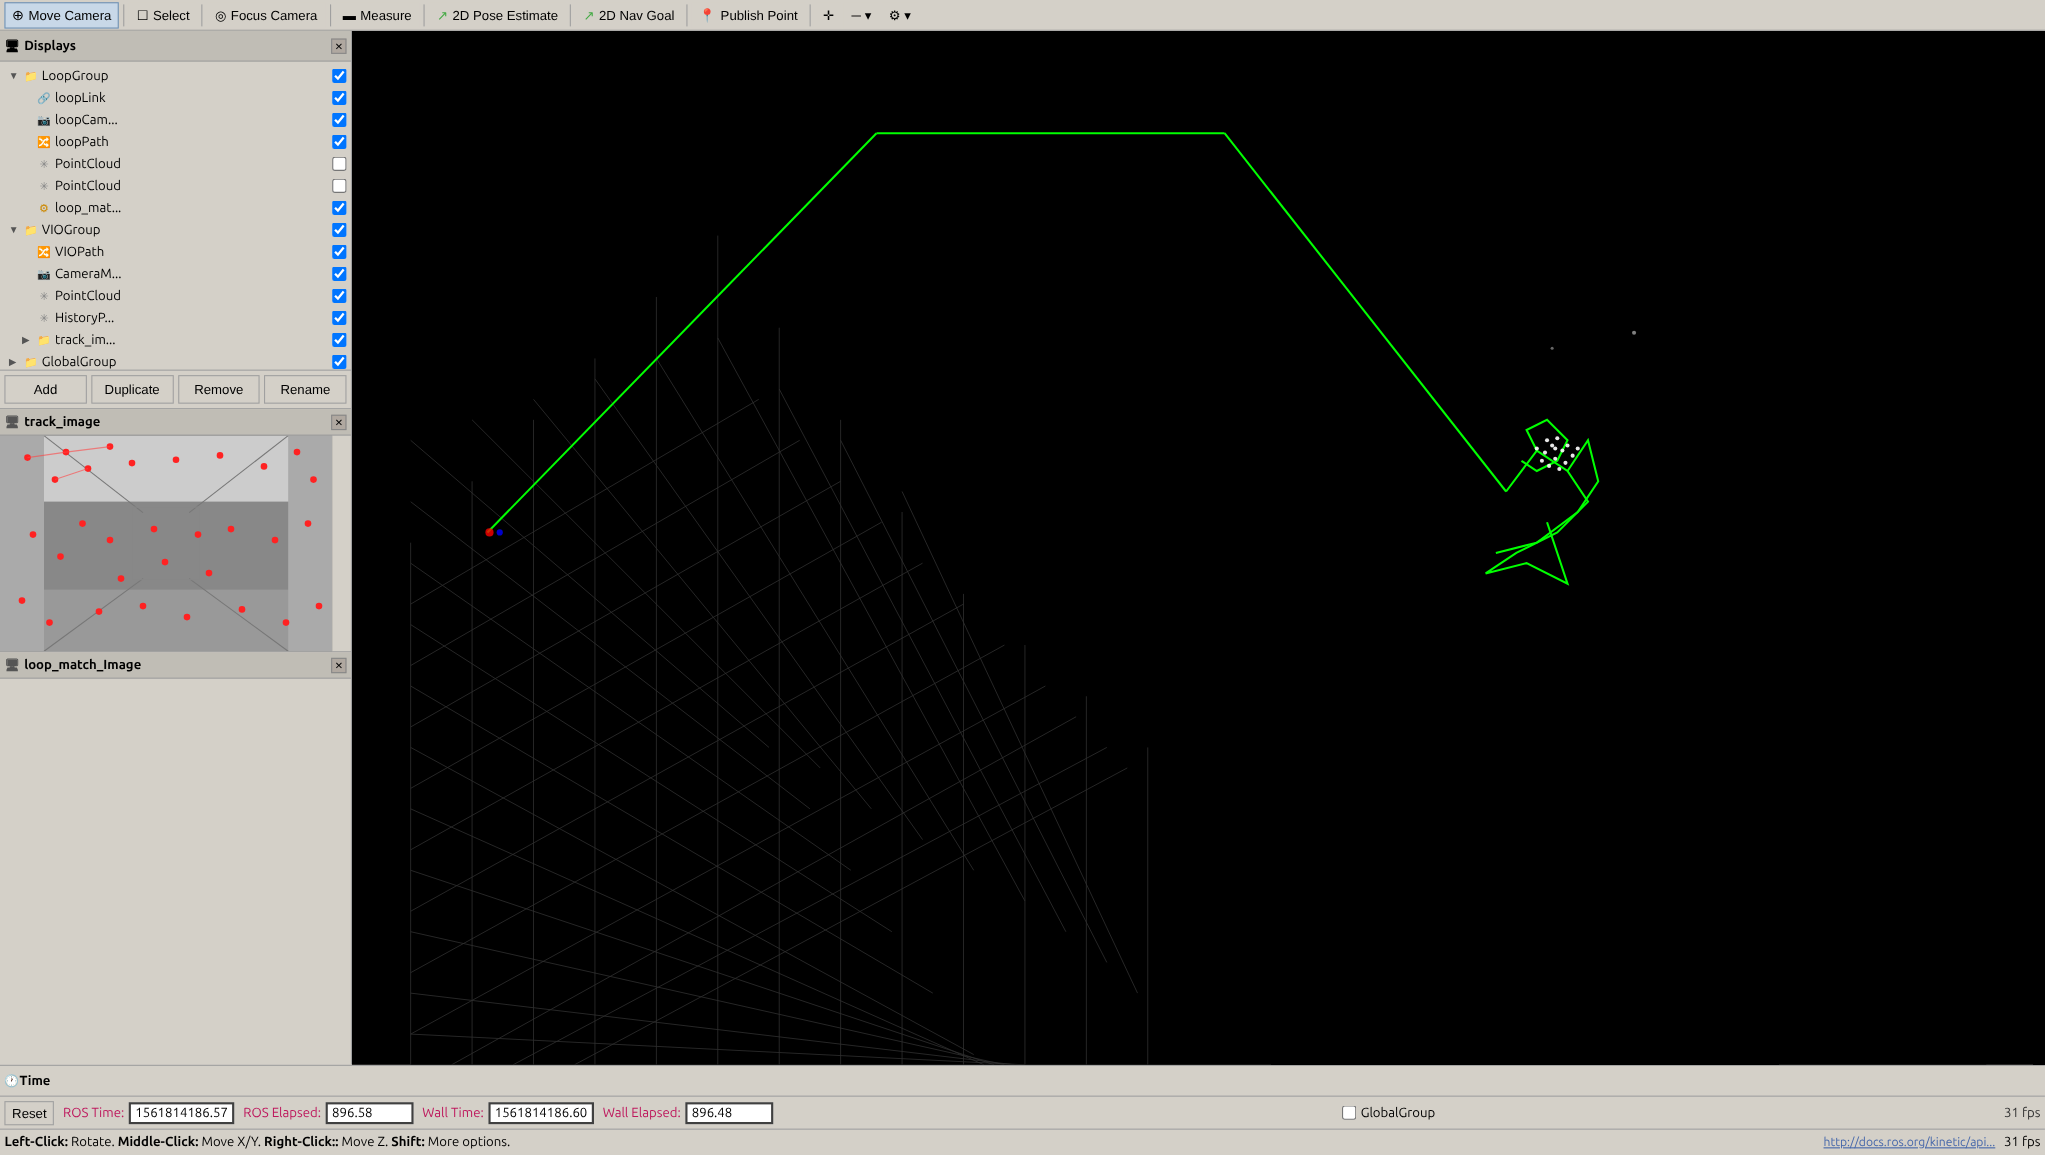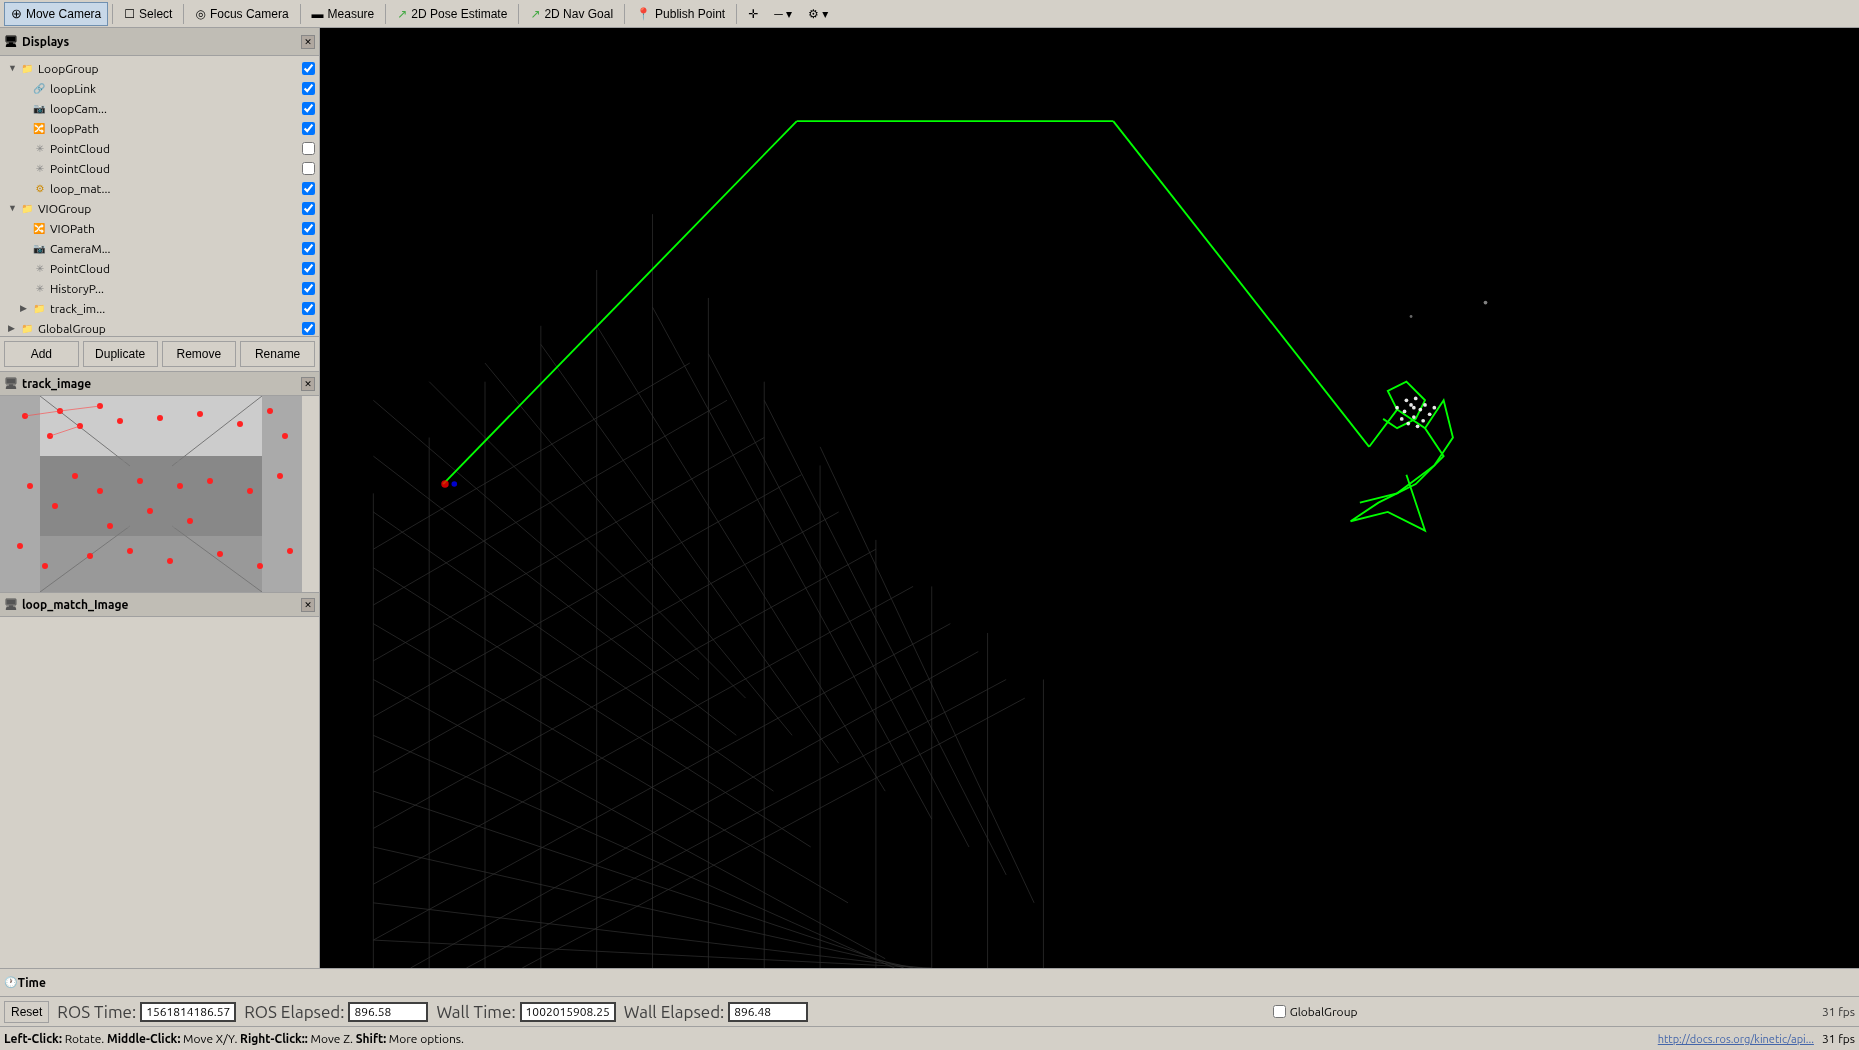--- a/index.html
+++ b/index.html
@@ -234,21 +234,21 @@
       align-items: center;
       padding: 0 4px;
       gap: 8px;
       flex-shrink: 0;
     }
     .status-field {
       display: flex;
       align-items: center;
       gap: 4px;
     }
-    .status-label { font-size: 17px; color: #404040; }
+    .status-label { font-size: 12px; color: #be185d; }
     .status-value {
       background: #fff;
       border: 2px solid #404040;
       padding: 1px 4px;
       font-size: 12px;
       min-width: 80px;
       height: 20px;
       display: flex;
       align-items: center;
     }
@@ -647,21 +647,21 @@
     <div class="status-value">1561814186.57</div>
   </div>
 
   <div class="status-field">
     <span class="status-label">ROS Elapsed:</span>
     <div class="status-value">896.58</div>
   </div>
 
   <div class="status-field">
     <span class="status-label">Wall Time:</span>
-    <div class="status-value">1002015908.25</div>
+    <div class="status-value">1561814186.60</div>
   </div>
 
   <div class="status-field">
     <span class="status-label">Wall Elapsed:</span>
     <div class="status-value">896.48</div>
   </div>
 
   <div class="status-experimental">
     <input type="checkbox" style="">
     <span>GlobalGroup</span>

